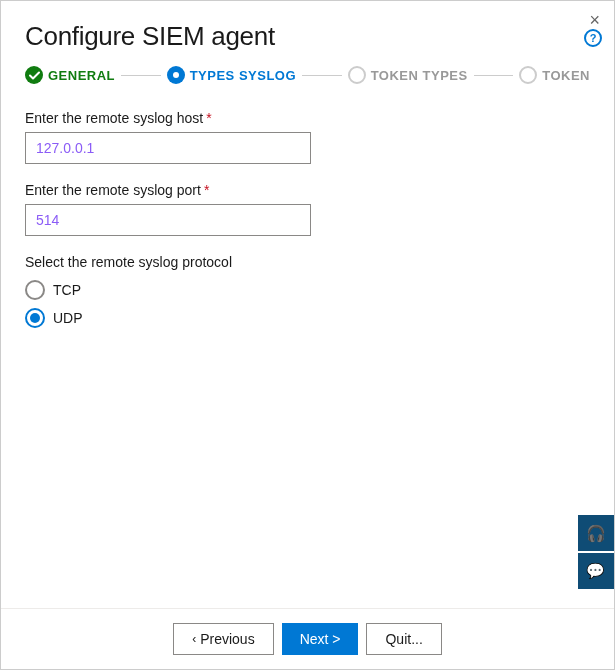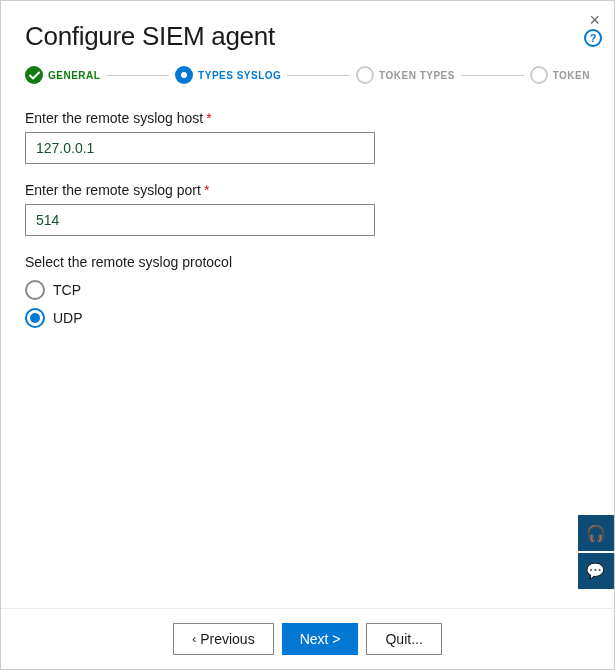--- a/index.html
+++ b/index.html
@@ -97,21 +97,21 @@
       color: white;
     }
 
     .step-icon.inactive {
       background: #fff;
       border: 2px solid #ccc;
       color: #999;
     }
 
     .step-label {
-      font-size: 10px;
+      font-size: 13px;
       font-weight: 600;
       letter-spacing: 0.5px;
     }
 
     .step-label.completed { color: #107c10; }
     .step-label.active { color: #0078d4; }
     .step-label.inactive { color: #999; }
 
     .step-line {
       flex: 1;
@@ -139,26 +139,26 @@
       display: flex;
       align-items: center;
       gap: 3px;
     }
 
     .required-star {
       color: #c50f1f;
     }
 
     .text-input {
-      width: 350px;
+      width: 286px;
       height: 32px;
       border: 1px solid #8a8886;
       padding: 4px 10px;
       font-size: 14px;
-      color: #14532d;
+      color: #8b5cf6;
       outline: none;
       font-family: inherit;
     }
 
     .protocol-label {
       font-size: 14px;
       color: #1a1a1a;
       margin-bottom: 10px;
     }
 

